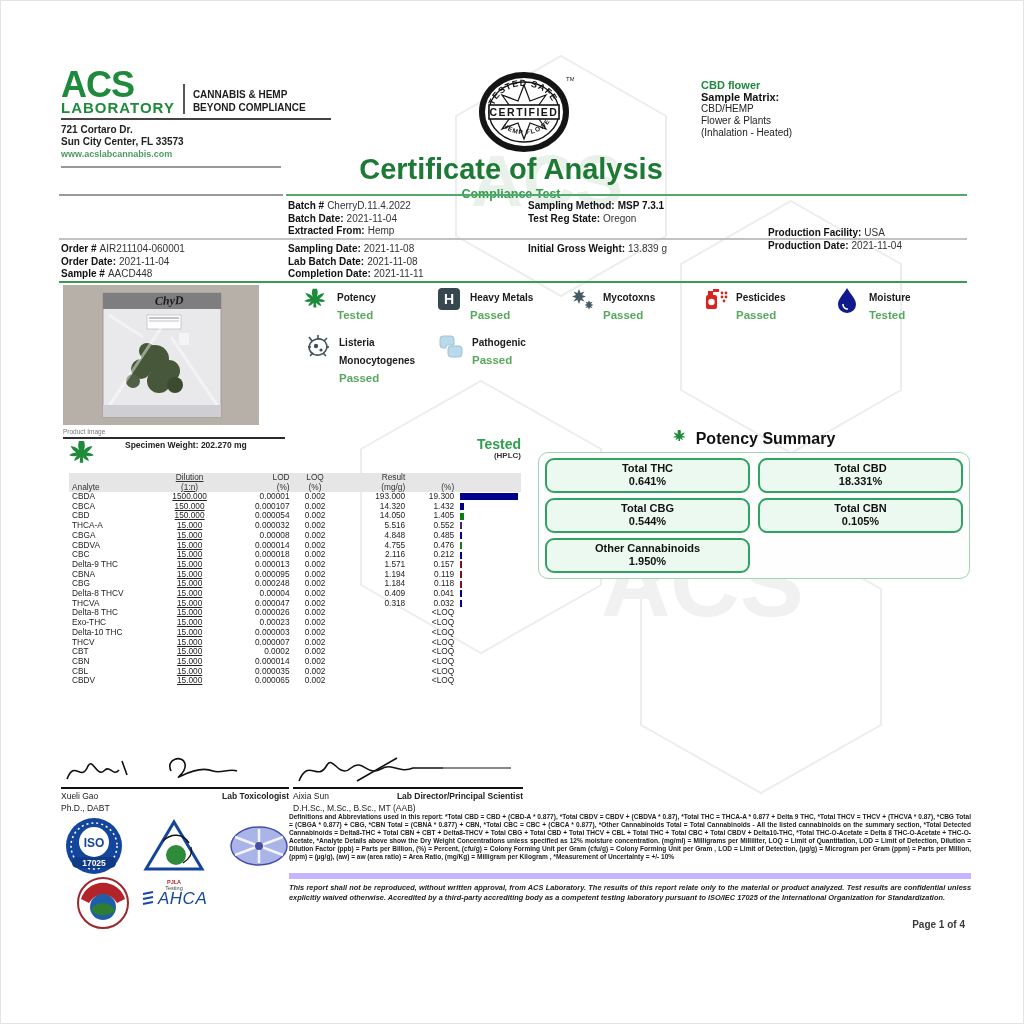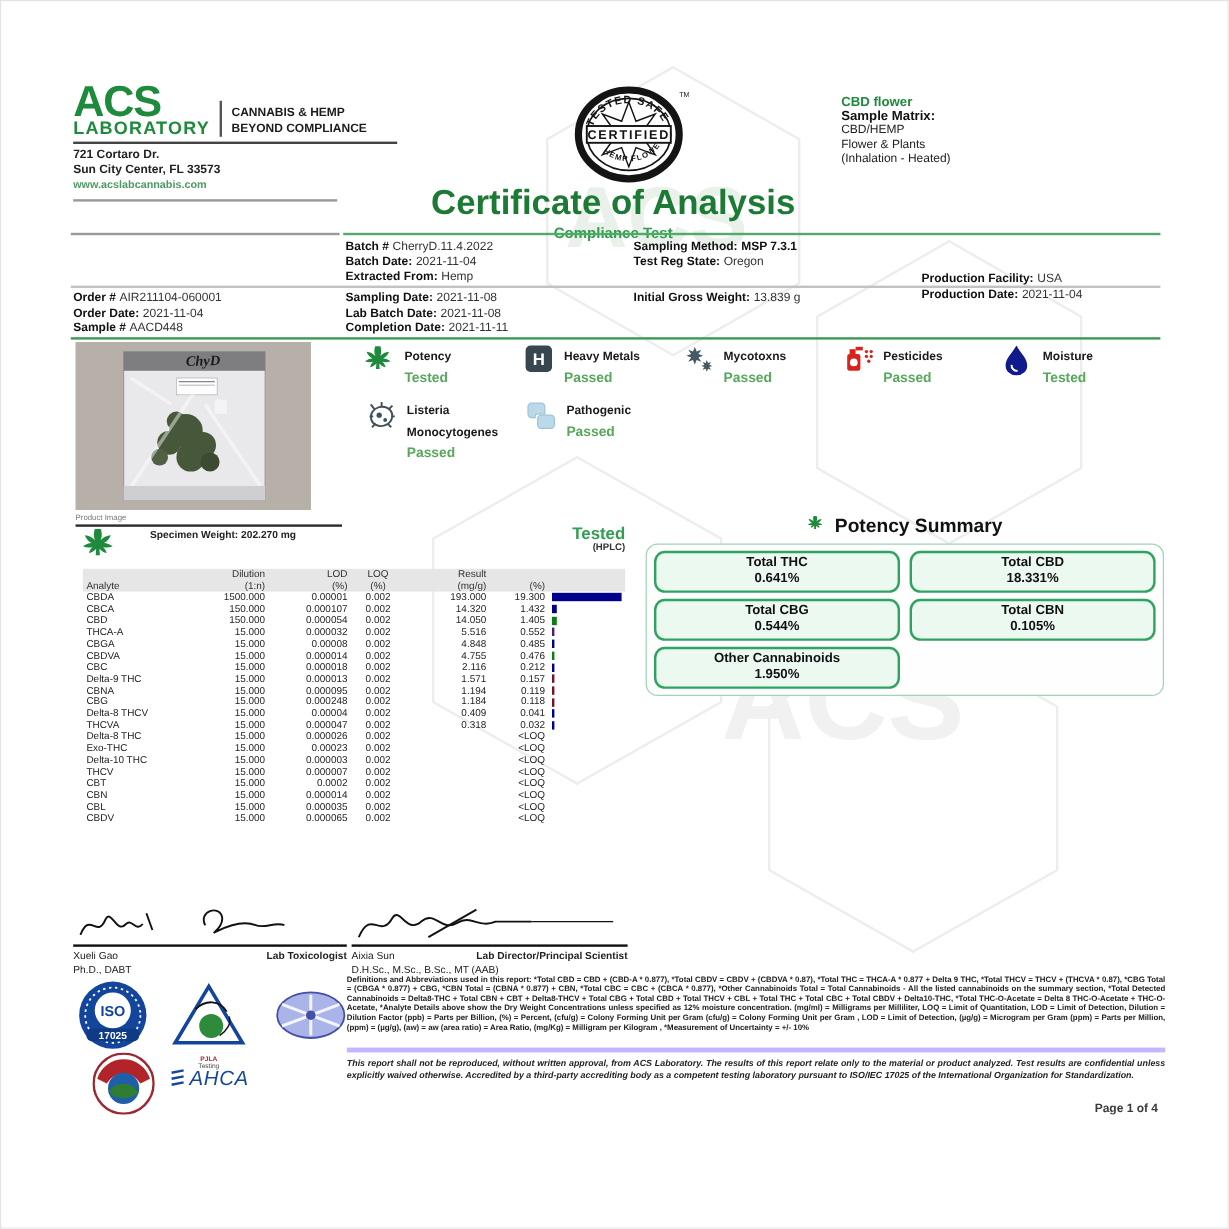--- a/index.html
+++ b/index.html
@@ -43,21 +43,21 @@
   .photo-cap{font-size:6.5px;color:#777;margin-top:3px;}
   .photo-rule{border-top:2px solid #2b2b2b;width:222px;margin-top:2px;}
 
   
   .pot-title{font-size:20px;font-weight:bold;color:#101010;}
   .pot-spec{font-size:8.5px;font-weight:bold;color:#222;margin:3px 0 2px 0;}
   .pot-tested{font-size:14px;font-weight:bold;color:#2f9e4f;text-align:right;line-height:14px;}
   .pot-method{font-size:8px;font-weight:bold;color:#333;text-align:right;}
   .prow{display:flex;font-size:8.3px;line-height:9.7px;color:#232323;}
   .prow .c-name{width:88px;padding-left:3px;}
-  .prow .c-dil{width:64px;text-align:right;}
+  .prow .c-dil{width:64px;text-align:center;text-decoration:underline;}
   .prow .c-lod{width:70px;text-align:right;}
   .prow .c-loq{width:52px;text-align:center;}
   .prow .c-res{width:66px;text-align:right;}
   .prow .c-pct{width:50px;text-align:right;}
   .prow .c-bar{width:62px;padding-left:6px;display:flex;align-items:center;}
   .prow .bar{height:7px;display:block;}
   .phead{background:#e6e6e6;color:#333;}
   .phead .hcell{display:flex;flex-direction:column;justify-content:flex-end;}
   .phead div{font-size:8.3px;line-height:9.5px;}
 
@@ -74,21 +74,21 @@
   .sig{width:228px;}
   .sig .sigline{border-bottom:2.5px solid #111;height:34px;position:relative;}
   .sig .nm-row{display:flex;justify-content:space-between;font-size:8.5px;color:#222;margin-top:2px;}
   .sig .nm{font-weight:normal;}
   .sig .role{font-weight:bold;color:#222;}
   .sig .creds{font-size:8.5px;color:#222;margin-top:2px;}
 
   
   .defs{font-size:6.55px;font-weight:bold;line-height:8px;color:#1c1c1c;text-align:justify;}
   .disc{font-size:7.4px;font-weight:bold;font-style:italic;line-height:9.6px;color:#222;
-        border-top:4px solid #c4b5fd;padding-top:4px;text-align:justify;}
+        border-top:6px solid #c4b5fd;padding-top:4px;text-align:justify;}
   .pagenum{font-size:10px;font-weight:bold;color:#3a3a3a;}
 
   .ahca{font-size:17px;font-weight:normal;font-style:italic;color:#15489c;letter-spacing:0.5px;}
   .logo-cap{font-size:5.5px;line-height:6px;text-align:center;color:#444;}
   .logo-cap .r{color:#b3232a;font-weight:bold;}
 </style>
 </head>
 <body>
 
 <div class="page">

